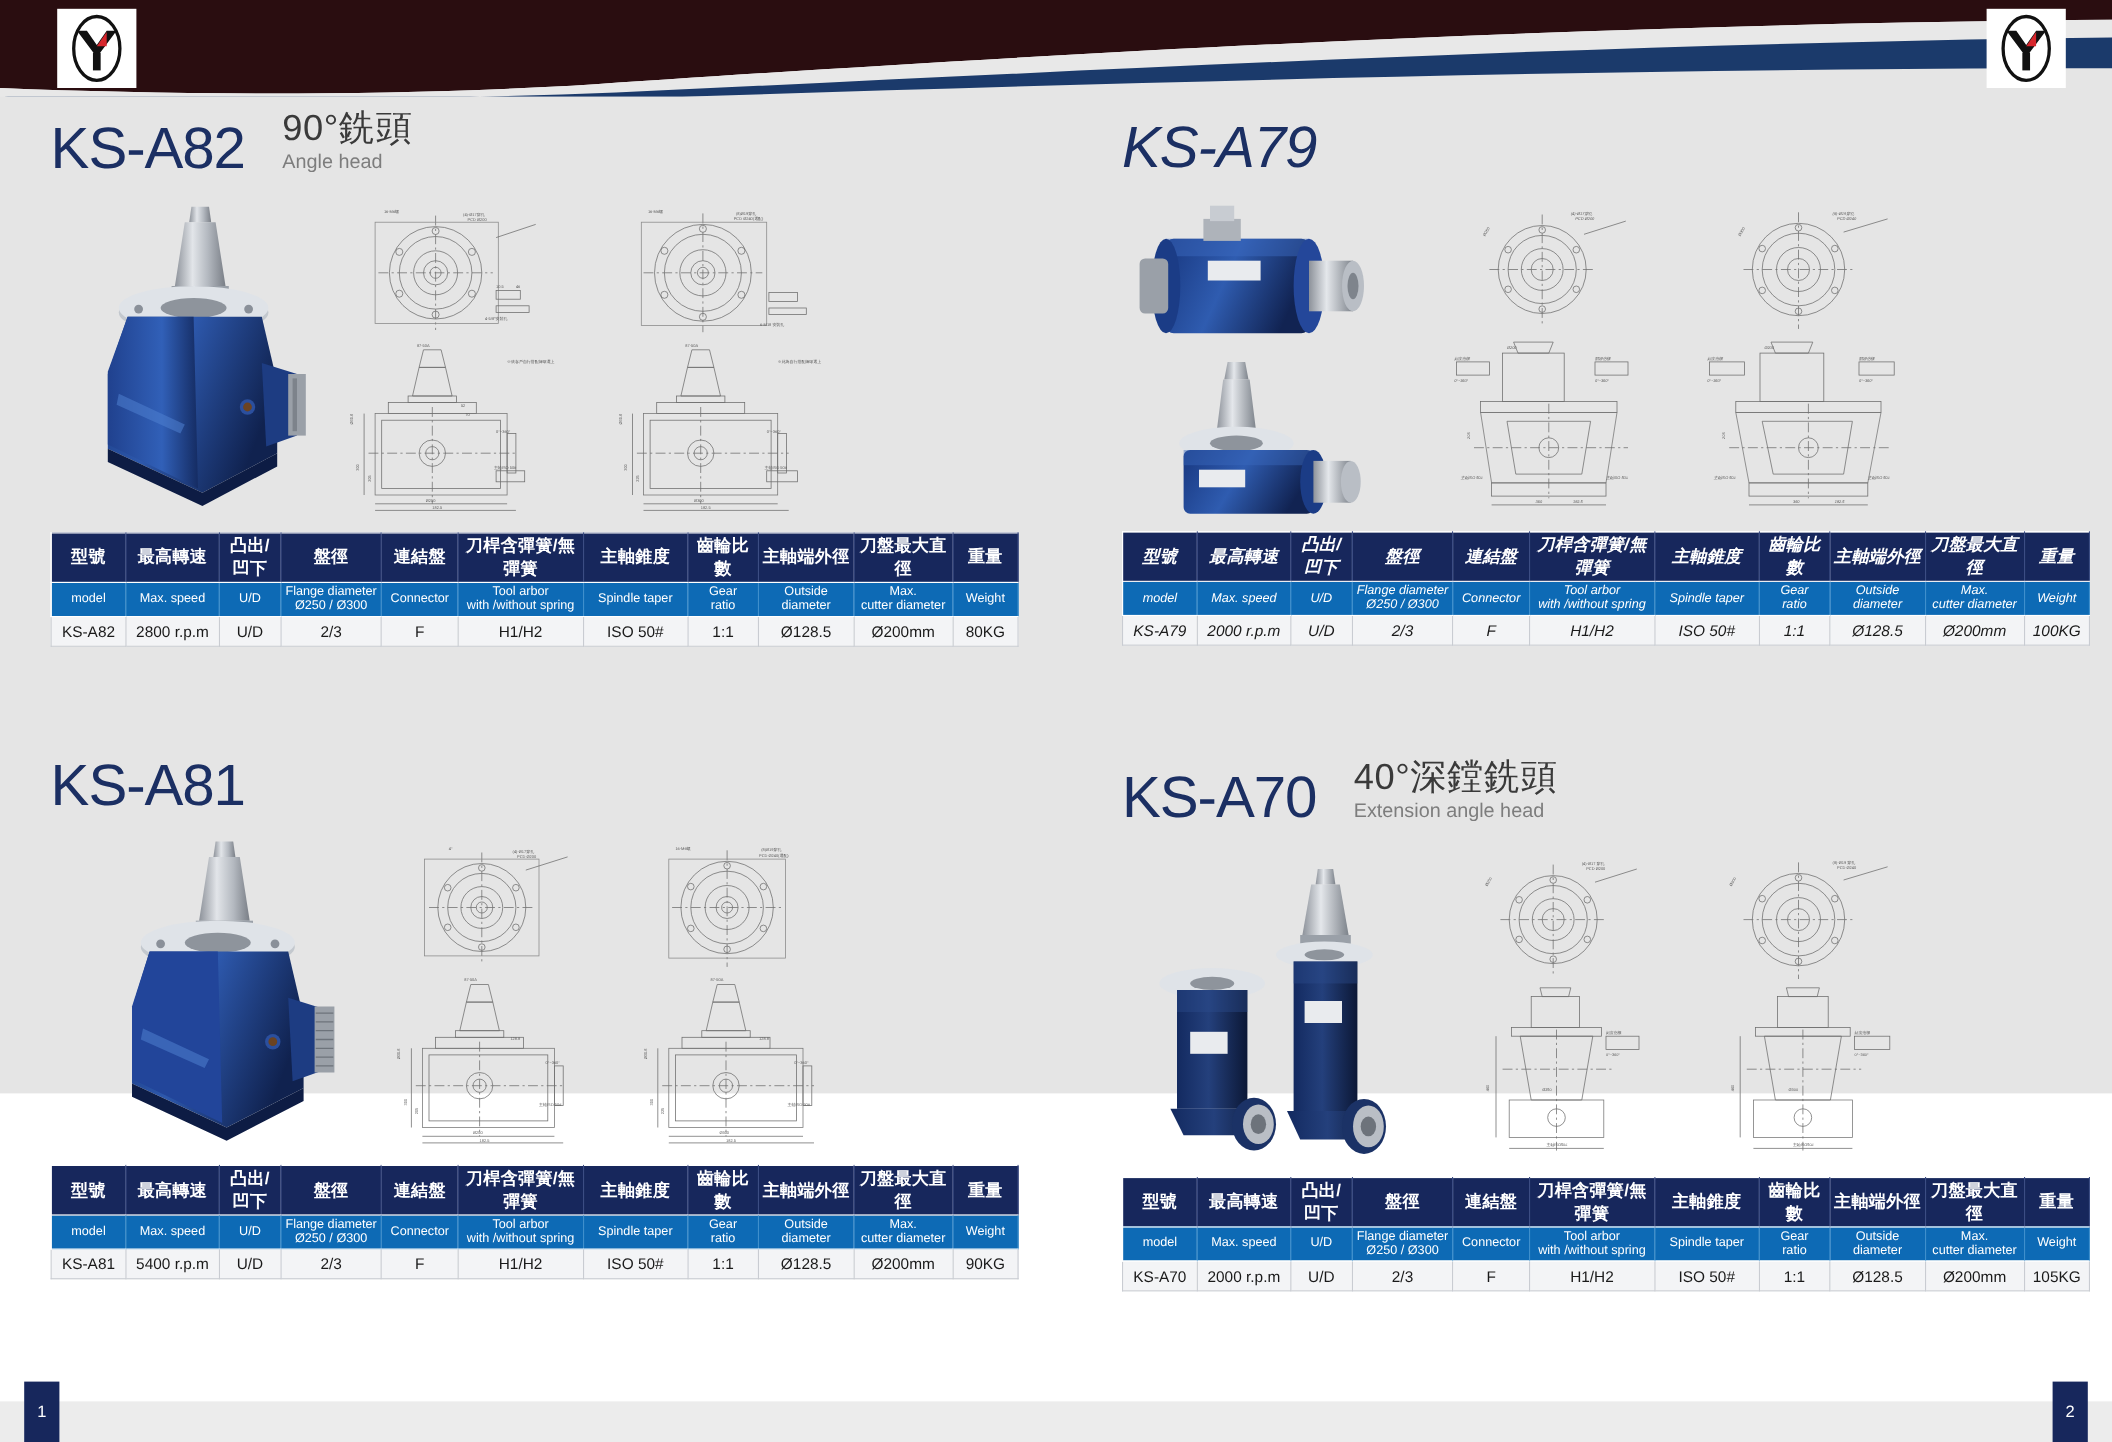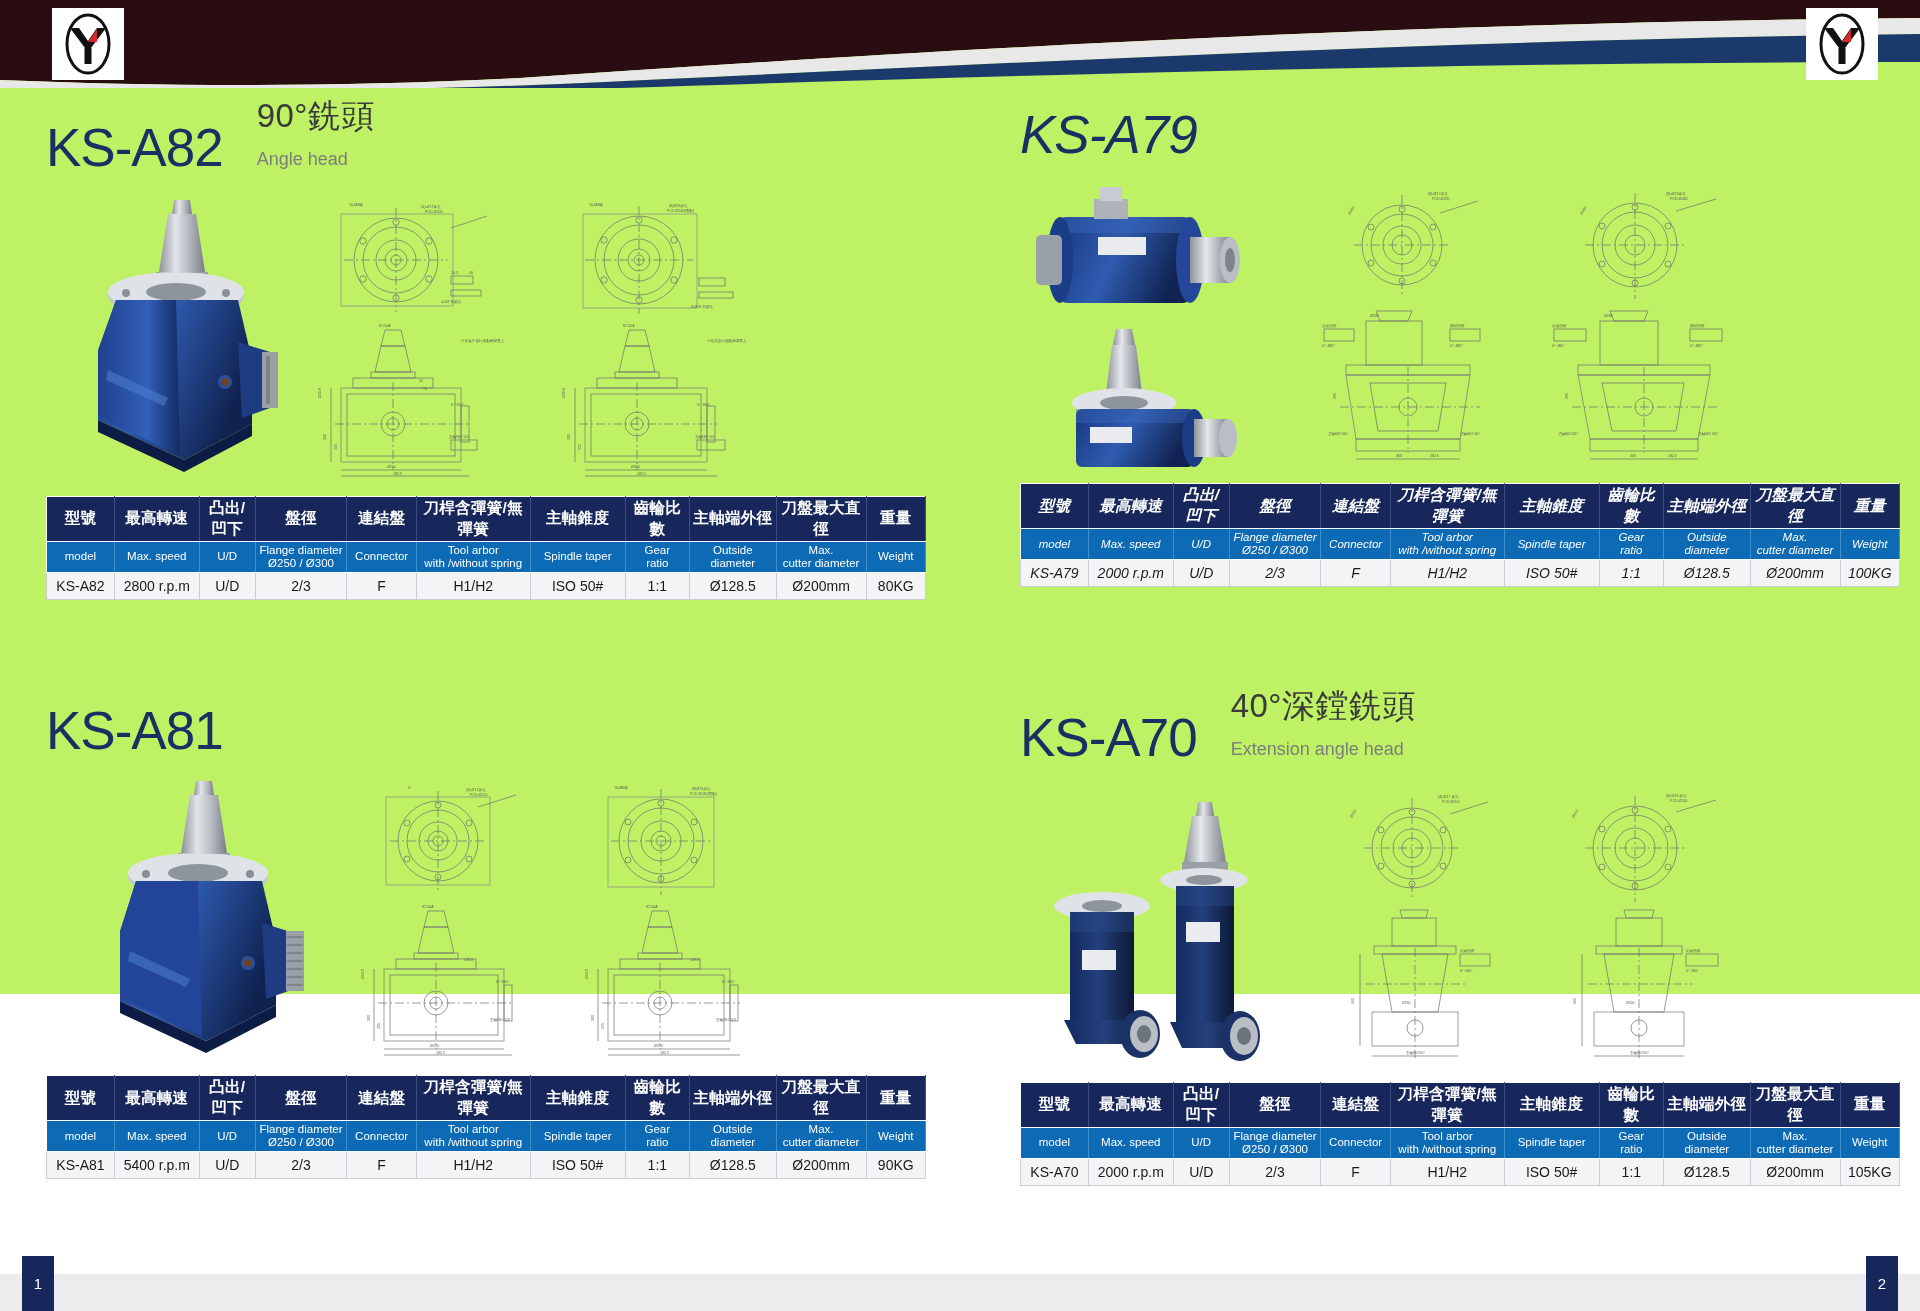--- a/index.html
+++ b/index.html
@@ -2,21 +2,21 @@
 <html><head>
 <meta charset="utf-8">
 <style>
   * { box-sizing: border-box; margin: 0; padding: 0; }
   html, body {
     width: 1920px; height: 1311px;
     font-family: "Liberation Sans", sans-serif;
     background: #ffffff;
     overflow: hidden;
   }
-  .page { position: relative; width: 1920px; height: 994px; background:#bef264; }
+  .page { position: relative; width: 1920px; height: 994px; background:#e5e5e5; }
 
   
   .banner { position:absolute; left:0; top:0; width:1920px; height:88px; overflow:hidden; }
   .banner svg { display:block; }
 
   .logo-badge {
     position:absolute; width:72px; height:72px; top:8px;
     background:#ffffff; display:flex; align-items:center; justify-content:center;
   }
   .logo-left { left:52px; }
@@ -25,21 +25,21 @@
 
   
   .section { position:absolute; }
   .sec-head { display:flex; align-items:flex-end; gap:34px; }
   .model-code {
     font-size:53px; font-weight:400; color:#1b2f63; letter-spacing:-1px;
     line-height:1; font-family:"Liberation Sans", sans-serif;
   }
   .title-block { padding-bottom:3px; }
   .title-cn { font-size:33px; color:#3a3a3a; line-height:1.12; letter-spacing:0.5px; }
-  .title-en { font-size:18px; color:#7d7d7d; line-height:1.2; margin-top:14px; }
+  .title-en { font-size:18px; color:#7d7d7d; line-height:1.2; margin-top:2px; }
 
   
   .media { position:relative; width:100%; }
 
   .photo { position:absolute; }
   .dwg { position:absolute; }
   svg.drawing { display:block; }
 
   
   table.spec {
@@ -565,21 +565,21 @@
         <td>ISO 50#</td>
         <td>1:1</td>
         <td>Ø128.5</td>
         <td>Ø200mm</td>
         <td>100KG</td>
       </tr>
     </tbody>
       </table>
   </div>
 
-  <div class="section" style="left:46px; top:704px; width:880px;">
+  <div class="section" style="left:46px; top:688px; width:880px;">
     <div class="sec-head">
       <div class="model-code">KS-A81</div>
     </div>
 
     <div class="media" style="height:286px; margin-top:18px;">
       <div class="photo" style="left:30px; top:0;">
         <svg width="240" height="286" viewBox="0 0 240 286">
           <defs>
             <linearGradient id="steelC" x1="0" y1="0" x2="1" y2="0">
               <stop offset="0%" stop-color="#8d929a"></stop>

